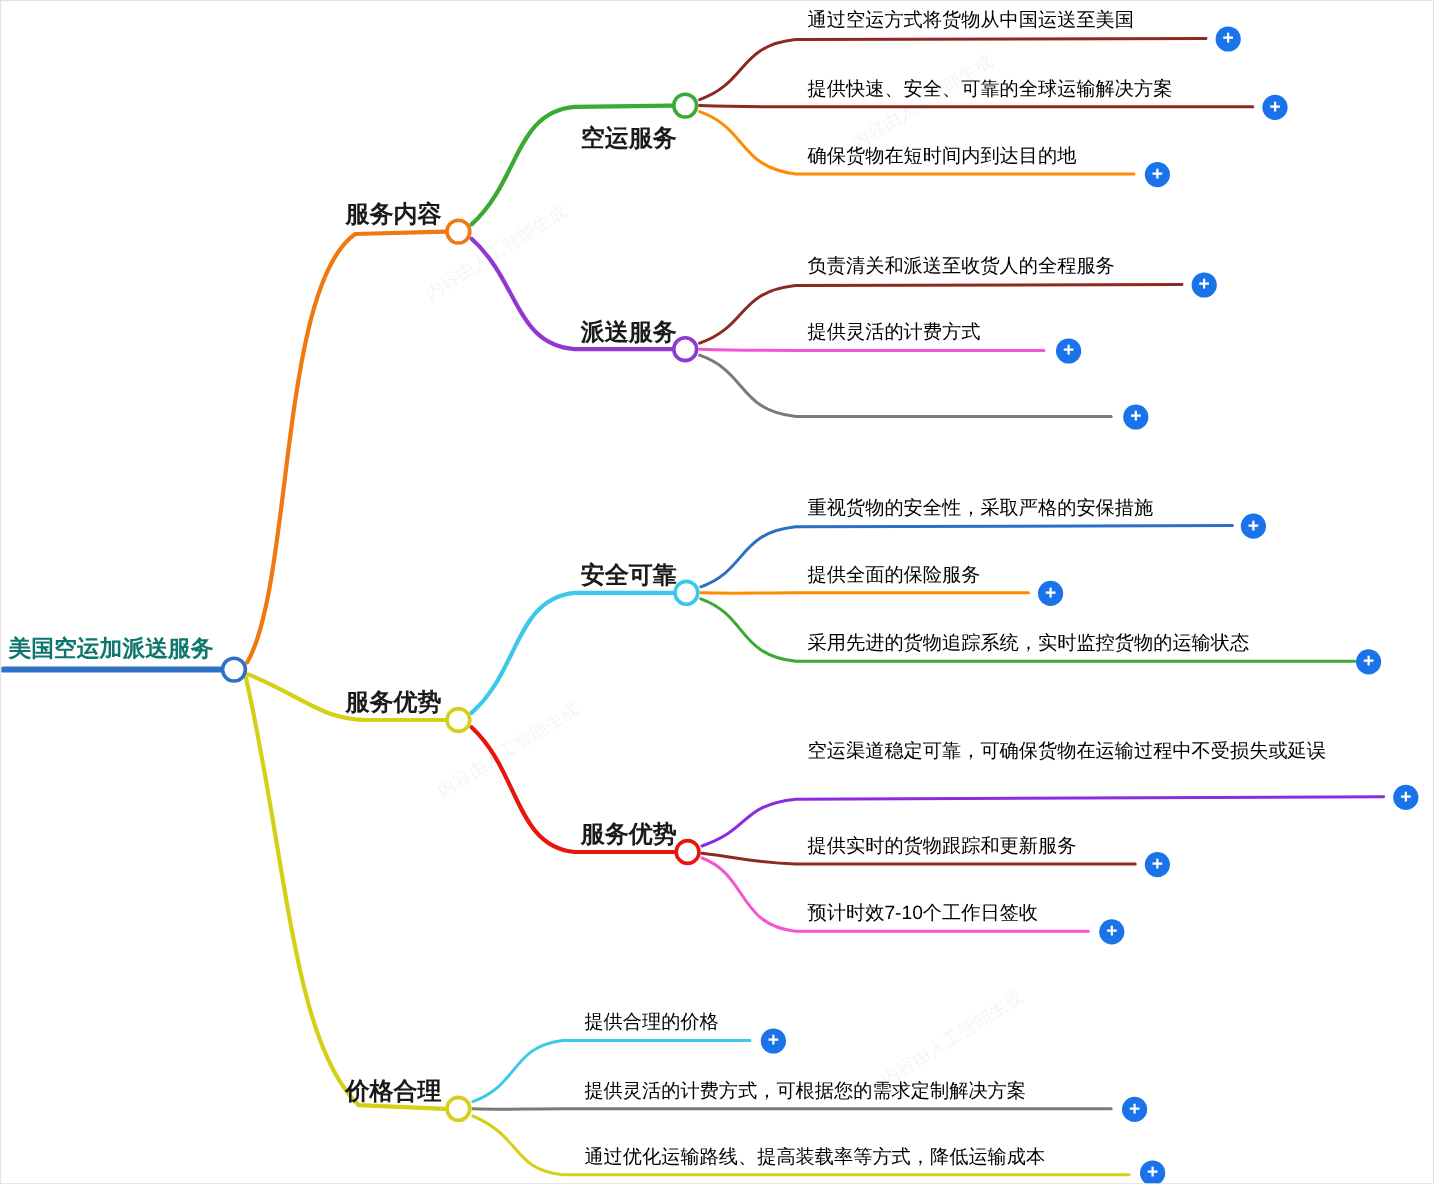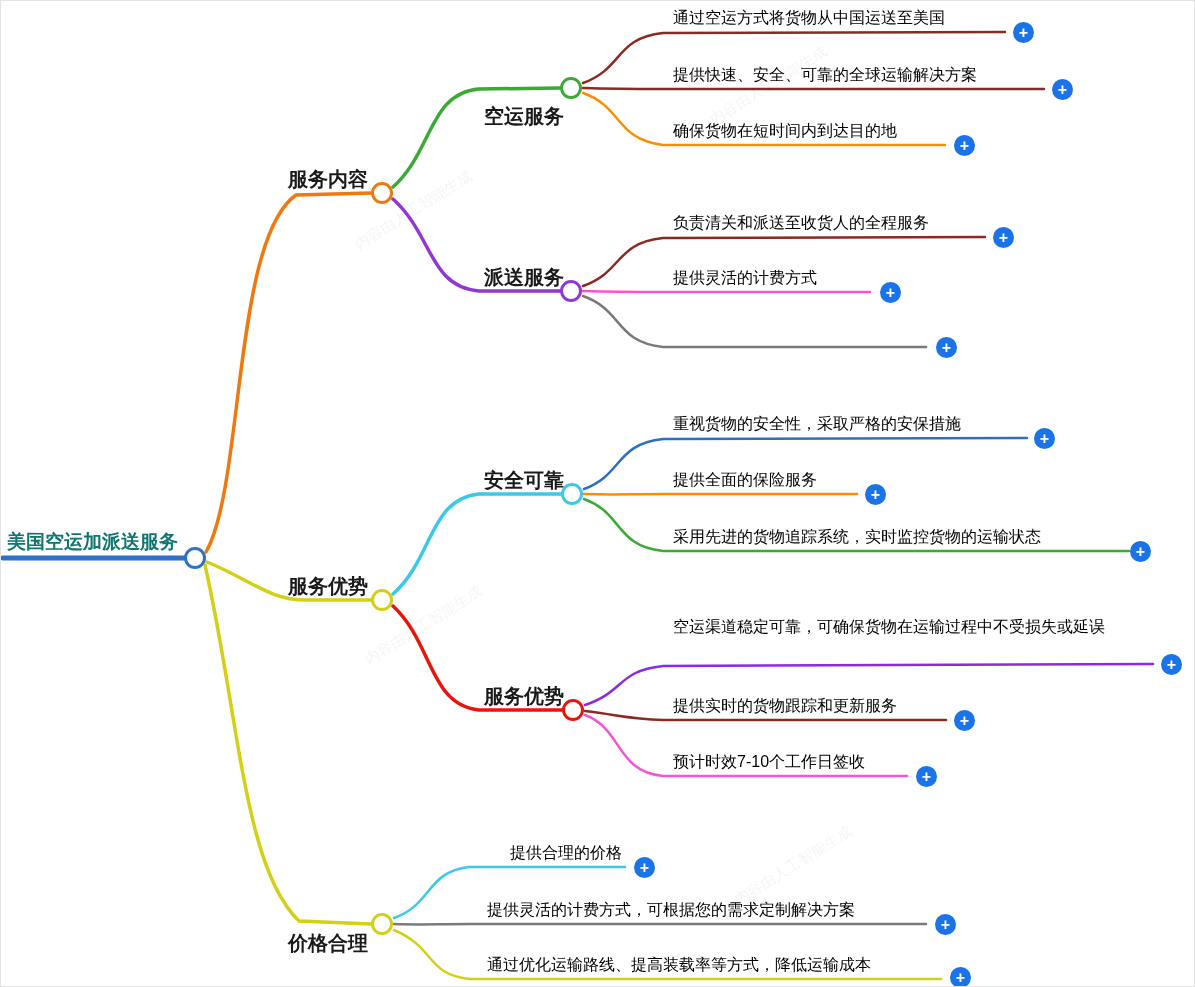--- a/index.html
+++ b/index.html
@@ -93,21 +93,21 @@
 
   <div class="lbl-root" style="left:6px;top:529px;">美国空运加派送服务</div>
   <div class="node-circle c-rootblue" style="left:183px;top:546px;"></div>
 
   <div class="lbl-topic" style="left:287px;top:166px;">服务内容</div>
   <div class="node-circle c-orange" style="left:370px;top:181px;"></div>
 
   <div class="lbl-topic" style="left:287px;top:573px;">服务优势</div>
   <div class="node-circle c-yellow" style="left:370px;top:588px;"></div>
 
-  <div class="lbl-topic" style="left:287px;top:930px;text-align:right;">价格合理</div>
+  <div class="lbl-topic" style="left:287px;top:897px;text-align:right;">价格合理</div>
   <div class="node-circle c-yellow" style="left:370px;top:912px;"></div>
 
   <div class="lbl-topic" style="left:483px;top:61px;margin-top:42px;">空运服务</div>
   <div class="node-circle c-green" style="left:559px;top:76px;"></div>
 
   <div class="lbl-topic" style="left:483px;top:264px;">派送服务</div>
   <div class="node-circle c-purple" style="left:559px;top:279px;"></div>
 
   <div class="lbl-topic" style="left:483px;top:467px;">安全可靠</div>
   <div class="node-circle c-cyan" style="left:560px;top:482px;"></div>
@@ -167,21 +167,21 @@
   <div class="lbl-leaf" style="left:672px;top:693px;">提供实时的货物跟踪和更新服务</div>
   <div class="plus" style="left:953px;top:709px;">
     <span>+</span>
     </div>
 
   <div class="lbl-leaf" style="left:672px;top:749px;">预计时效7-10个工作日签收</div>
   <div class="plus" style="left:915px;top:765px;">
     <span>+</span>
     </div>
 
-  <div class="lbl-leaf" style="left:486px;top:840px;margin-left:23px;">提供合理的价格</div>
+  <div class="lbl-leaf" style="left:486px;top:840px;">提供合理的价格</div>
   <div class="plus" style="left:633px;top:856px;">
     <span>+</span>
     </div>
 
   <div class="lbl-leaf" style="left:486px;top:897px;">提供灵活的计费方式，可根据您的需求定制解决方案</div>
   <div class="plus" style="left:934px;top:913px;">
     <span>+</span>
     </div>
 
   <div class="lbl-leaf" style="left:486px;top:952px;">通过优化运输路线、提高装载率等方式，降低运输成本</div>

